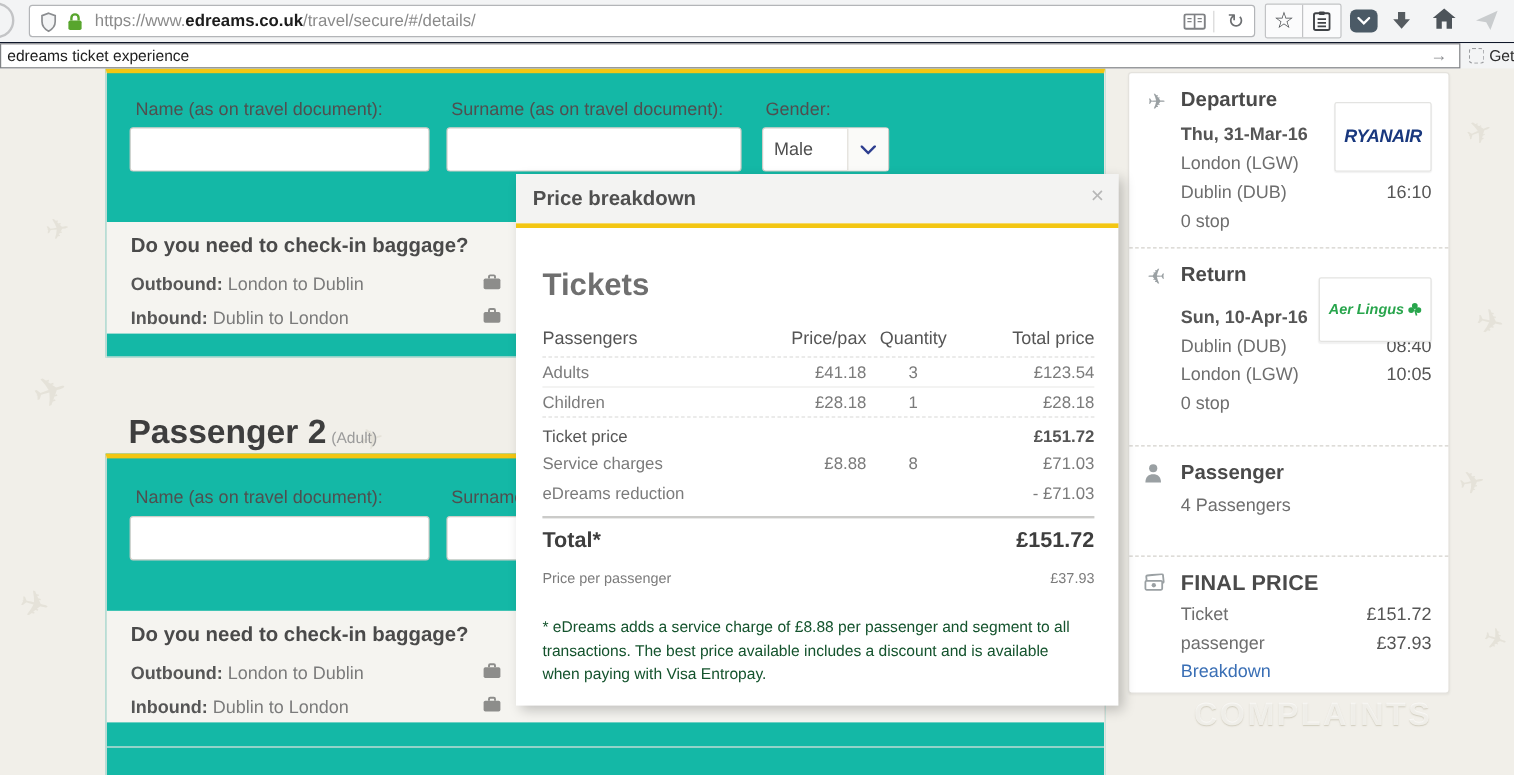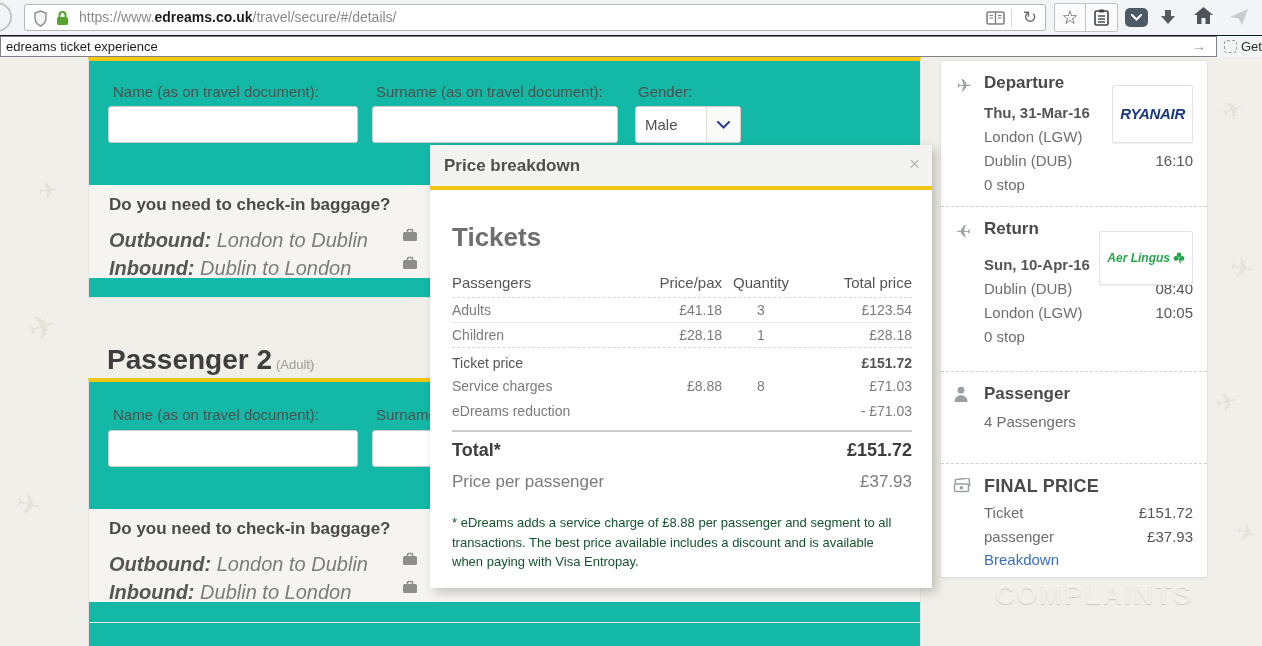--- a/index.html
+++ b/index.html
@@ -45,21 +45,21 @@
   .card2 { left:88px; top:321px; width:833px; height:268px; border-bottom:none; }
 
   .fld-label { position:absolute; font-size:15px; color:#4f4f4f; font-weight:500; white-space:nowrap; }
   .fld-input { position:absolute; height:37px; background:#fff; border:1px solid #cfcdc8; border-radius:3px; font-size:15px; padding:0 8px; color:#333; outline:none; }
   .gender-box { position:absolute; height:37px; width:106px; border:1px solid #cfcdc8; border-radius:3px; background:#fff; display:flex; cursor:pointer; }
   .gender-val { flex:1; line-height:35px; padding-left:9px; font-size:15px; color:#4f4f4f; }
   .gender-chev { width:34px; border-left:1px solid #e0ded9; background:#fafaf8; display:flex; align-items:center; justify-content:center; }
 
   .bag-strip { position:absolute; left:0; right:0; height:93px; background:#f5f4f0; }
   .bag-q { position:absolute; left:20px; top:10px; font-size:17px; font-weight:700; color:#4a4a4a; }
-  .bag-row { position:absolute; left:20px; font-size:20px; color:#7b7b7b;font-style:italic; }
+  .bag-row { position:absolute; left:20px; font-size:15px; color:#7b7b7b; }
   .bag-row b { color:#565656; font-weight:700; }
   .bag-ic { position:absolute; left:313px; }
 
   .p2-head { position:absolute; left:107px; top:287px; }
   .p2-title { font-size:28px; font-weight:700; color:#3e3e3e; }
   .p2-sub { font-size:13px; color:#9b9b9b; margin-left:4px; }
   .card2-divider { position:absolute; left:0; right:0; top:240px; border-top:1px solid #e6e4df; }
 
   
   .modal { position:absolute; left:430px; top:88px; width:502px; height:443px; background:#fff; z-index:50; box-shadow:4px 4px 10px rgba(0,0,0,0.22); }
@@ -78,21 +78,21 @@
   .t-data { height:25px; font-size:14px; color:#7b7b7b; }
   .row-adults { border-bottom:1px solid #ececea; }
   .row-children { border-bottom:1px dashed #d8d8d6; }
   .row-ticketprice { padding-top:4px; }
   .row-ticketprice .c-label { color:#555; }
   .row-ticketprice .c-total { font-weight:700; color:#555; }
   .hr-strong { border:none; border-top:2px solid #cbcbc9; margin-top:7px; }
   .row-total { height:37px; }
   .row-total .c-label { font-size:18px; font-weight:700; color:#3e3e3e; }
   .row-total .c-total { font-size:18px; font-weight:700; color:#3e3e3e; }
-  .row-perpax { height:26px; font-size:17px; }
+  .row-perpax { height:26px; font-size:12px; }
   .footnote { margin:18px 26px 0 22px; font-size:13px; color:#14532d; line-height:1.5; }
 
   
   .sidebar { position:absolute; left:940px; top:3px; width:268px; height:518px; background:#fff; border:1px solid #e4e2dd; border-radius:3px; box-shadow:0 1px 2px rgba(0,0,0,0.05); }
   .sect { position:relative; padding:12px 14px 8px 14px; }
   .sect + .sect { border-top:1px dashed #d3d1cc; }
   .sect-ic { position:absolute; left:12px; top:14px; width:22px; text-align:center; color:#9aa0a3; font-size:18px; }
   .mirror { transform:scaleX(-1); display:inline-block; }
   .sect-title { margin-left:29px; font-size:17px; font-weight:700; color:#4a4a4a; }
   .final-title { font-size:18px; font-weight:800; letter-spacing:0.2px; }

